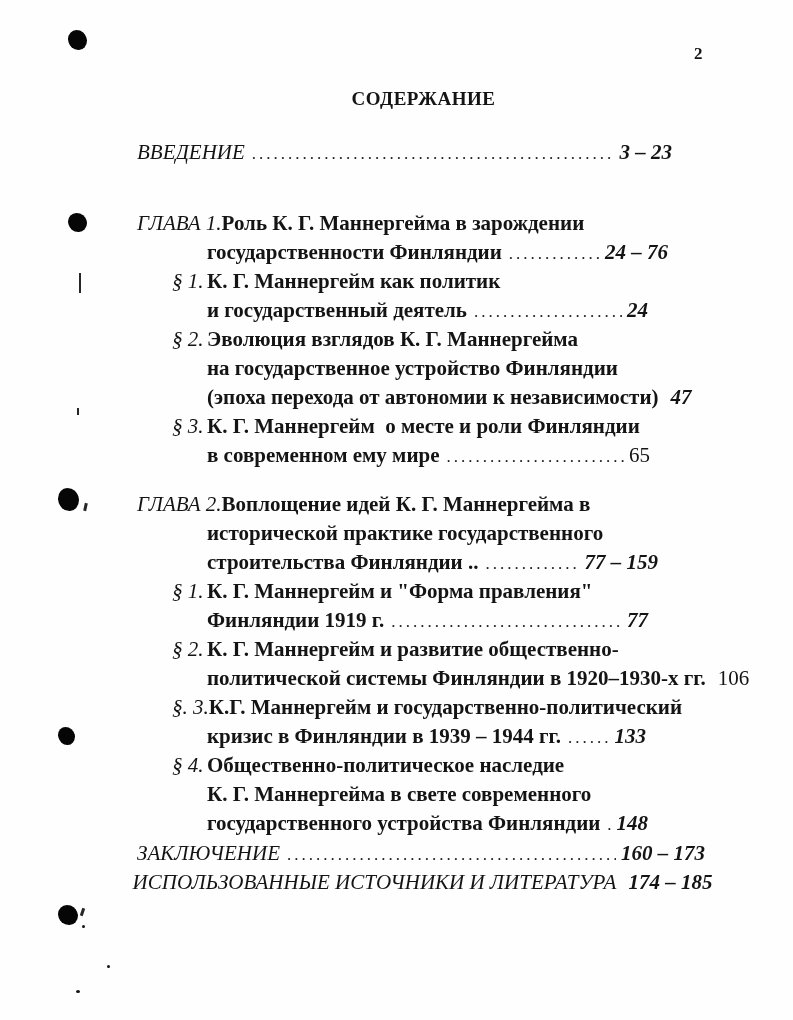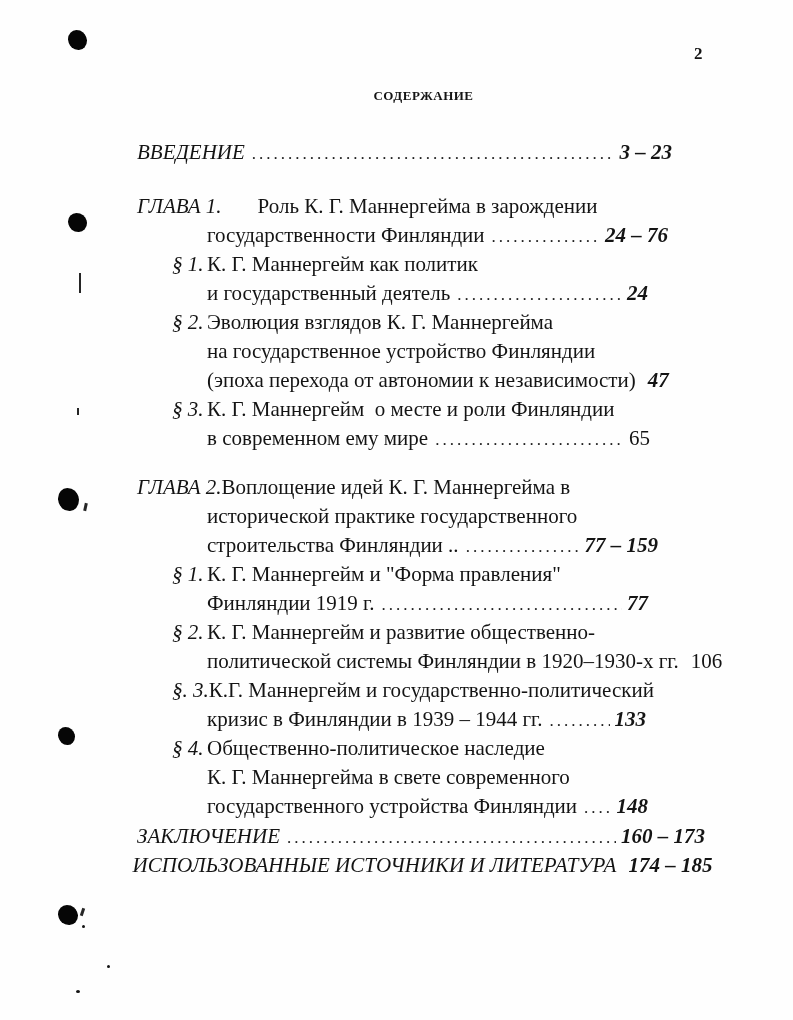--- a/index.html
+++ b/index.html
@@ -13,38 +13,38 @@
     overflow:hidden;
   }
   
   .pagenum {
     position:absolute; top:44px; left:694px;
     font-size:17px; font-weight:bold;
   }
   
   .doc-title {
     position:absolute; top:88px; left:137px; width:573px;
-    text-align:center; font-size:13px; font-weight:bold;
+    text-align:center; font-size:19px; font-weight:bold;
     letter-spacing:0.5px;
   }
   
   .toc {
     position:absolute; left:137px; top:138px; width:573px;
     font-size:21px; line-height:29px;
   }
   .line { display:flex; align-items:baseline; height:29px; }
-  .g25 { margin-top:25px;gap:36px; }
+  .g25 { margin-top:42px; }
   .g20 { margin-top:20px; }
   .g4  { margin-top:1px; }
   .marker { font-style:italic; font-weight:normal; flex:none; white-space:pre; }
   .chapter .marker { min-width:69px; }
   .para { padding-left:35px; }
   .para .marker { min-width:35px; }
   .cont { padding-left:70px; }
-  .t { font-weight:normal; white-space:pre; flex:none; }
+  .t { font-weight:bold; white-space:pre; flex:none; }
   .top .label { font-style:italic; font-weight:normal; white-space:pre; flex:none; }
   .dots {
     flex:1 1 auto; overflow:hidden; white-space:nowrap;
     margin:0 5px 0 7px; color:#1c1c1c;
   }
   .dots::after {
     content:"........................................................................................................................................";
     letter-spacing:3px; font-size:17px;
   }
   .pg { font-style:italic; font-weight:bold; flex:none; white-space:pre; }

